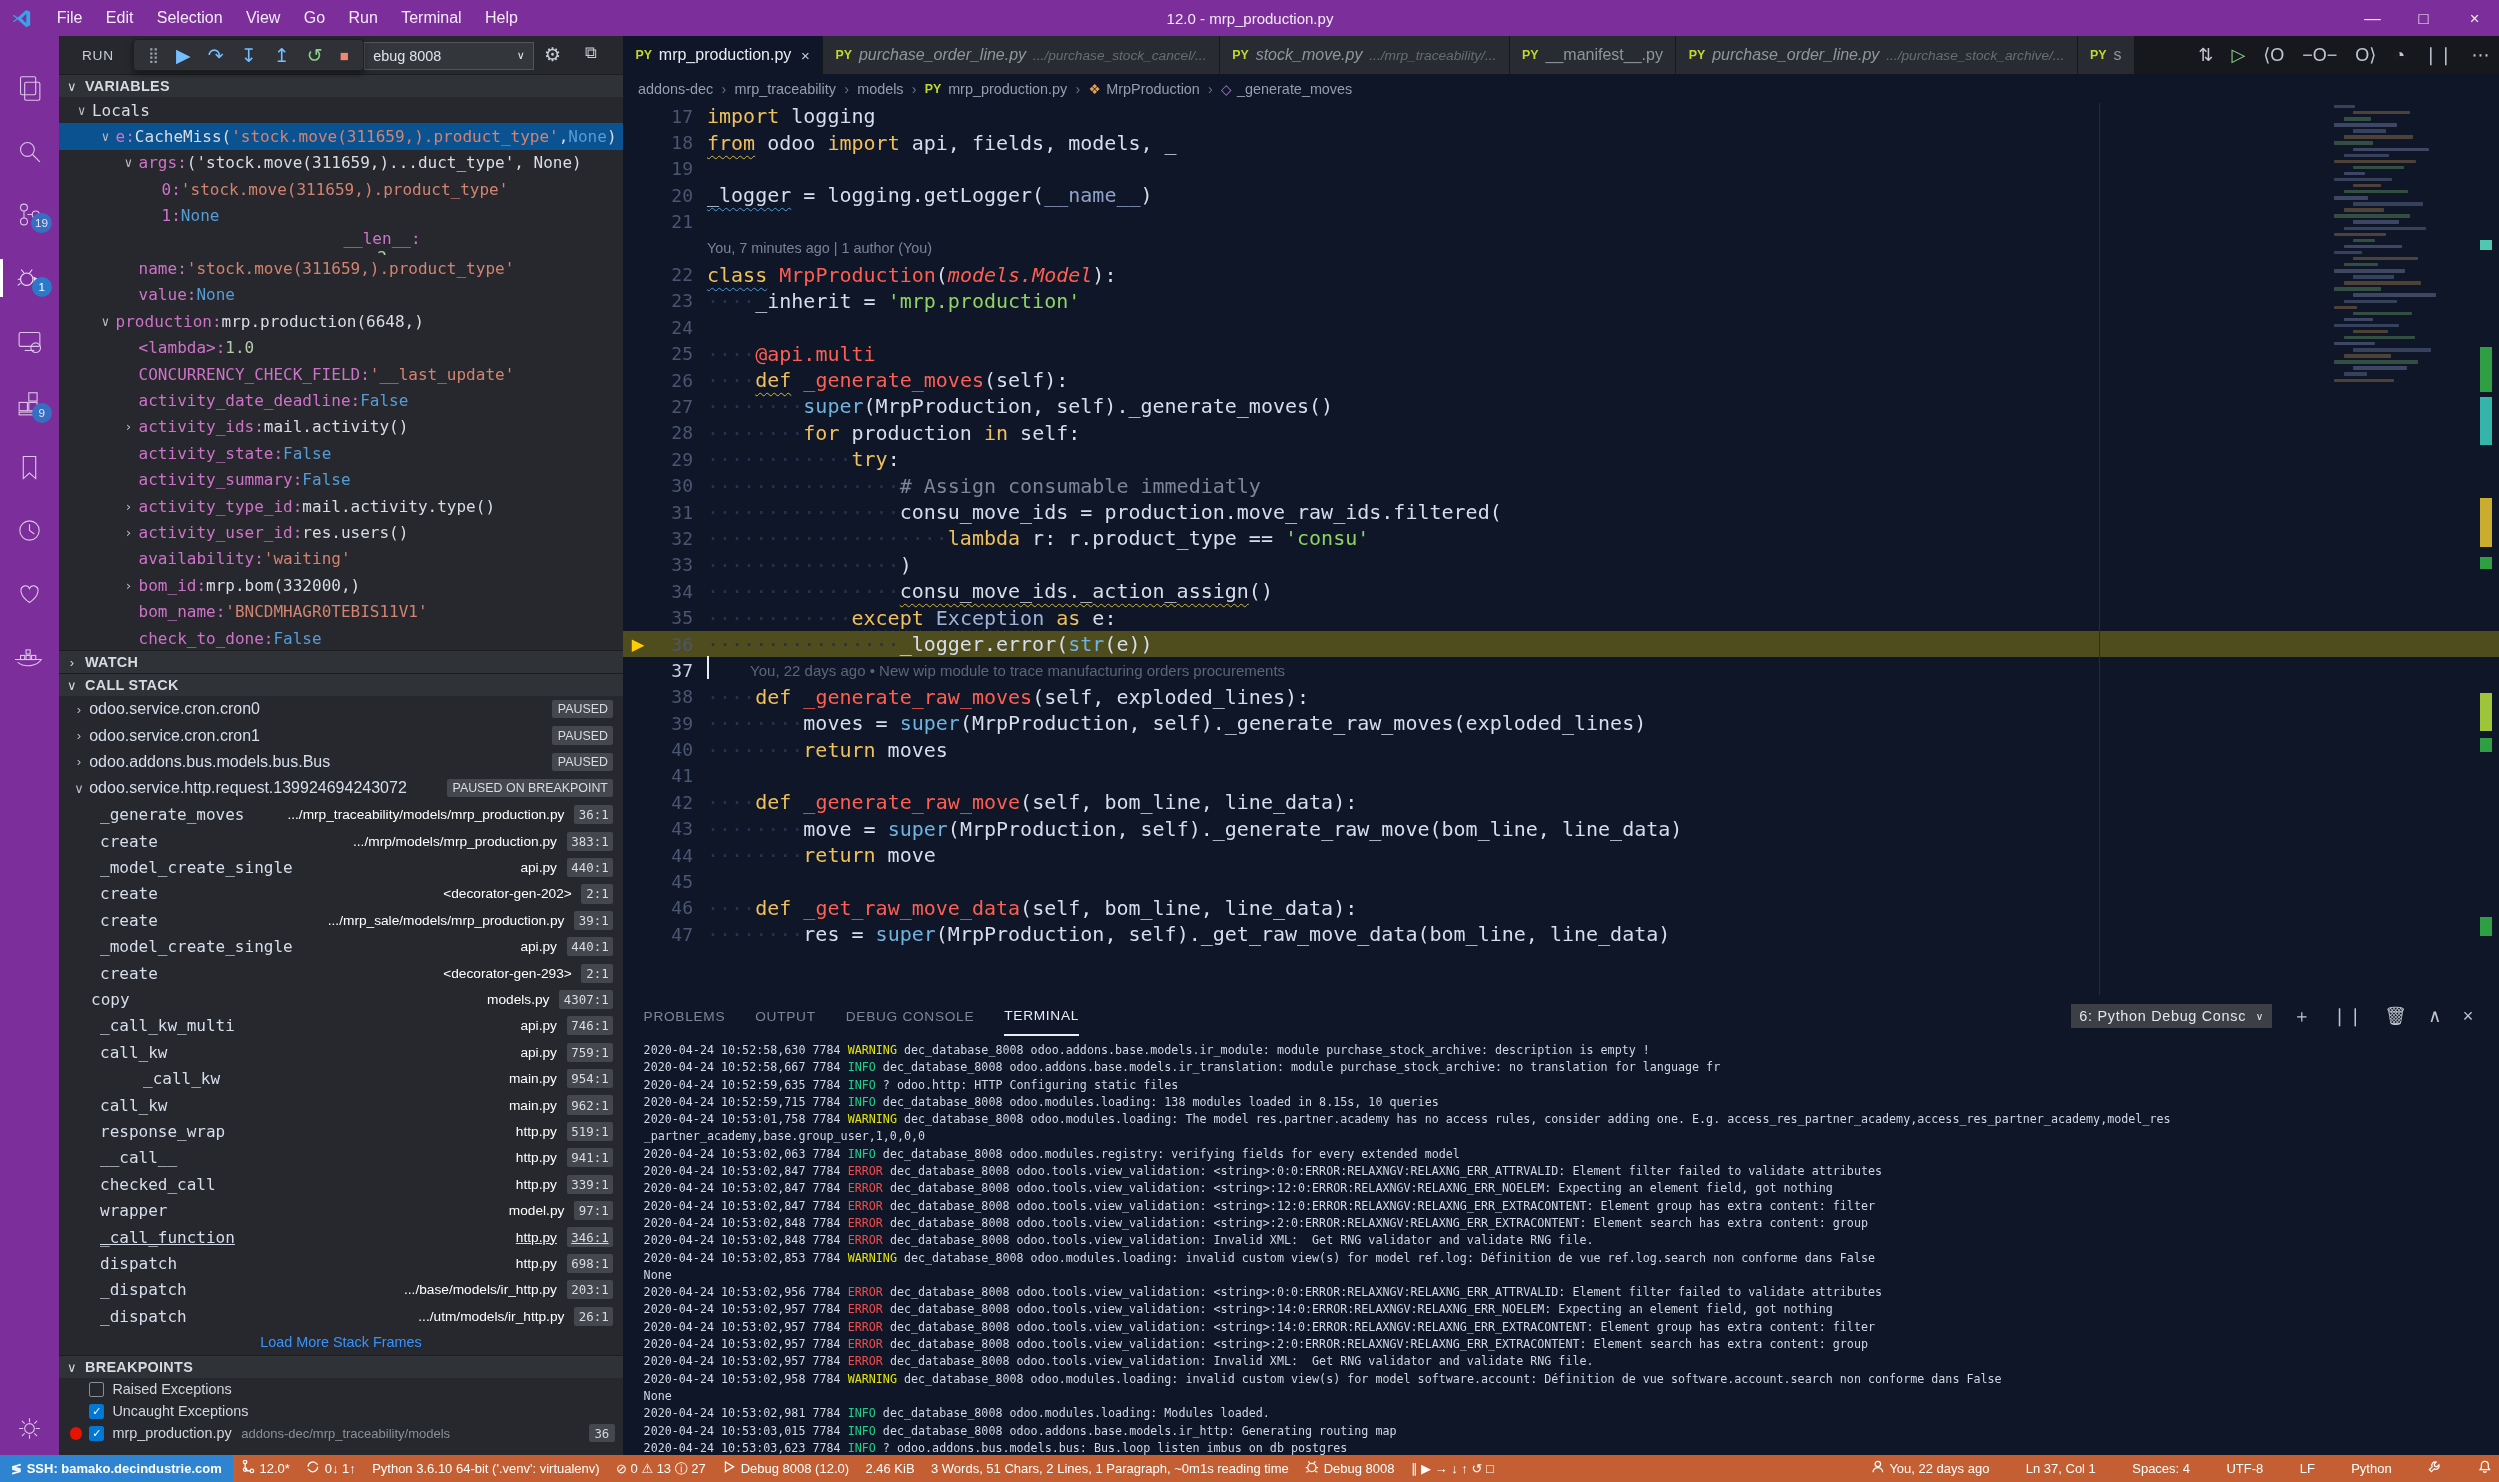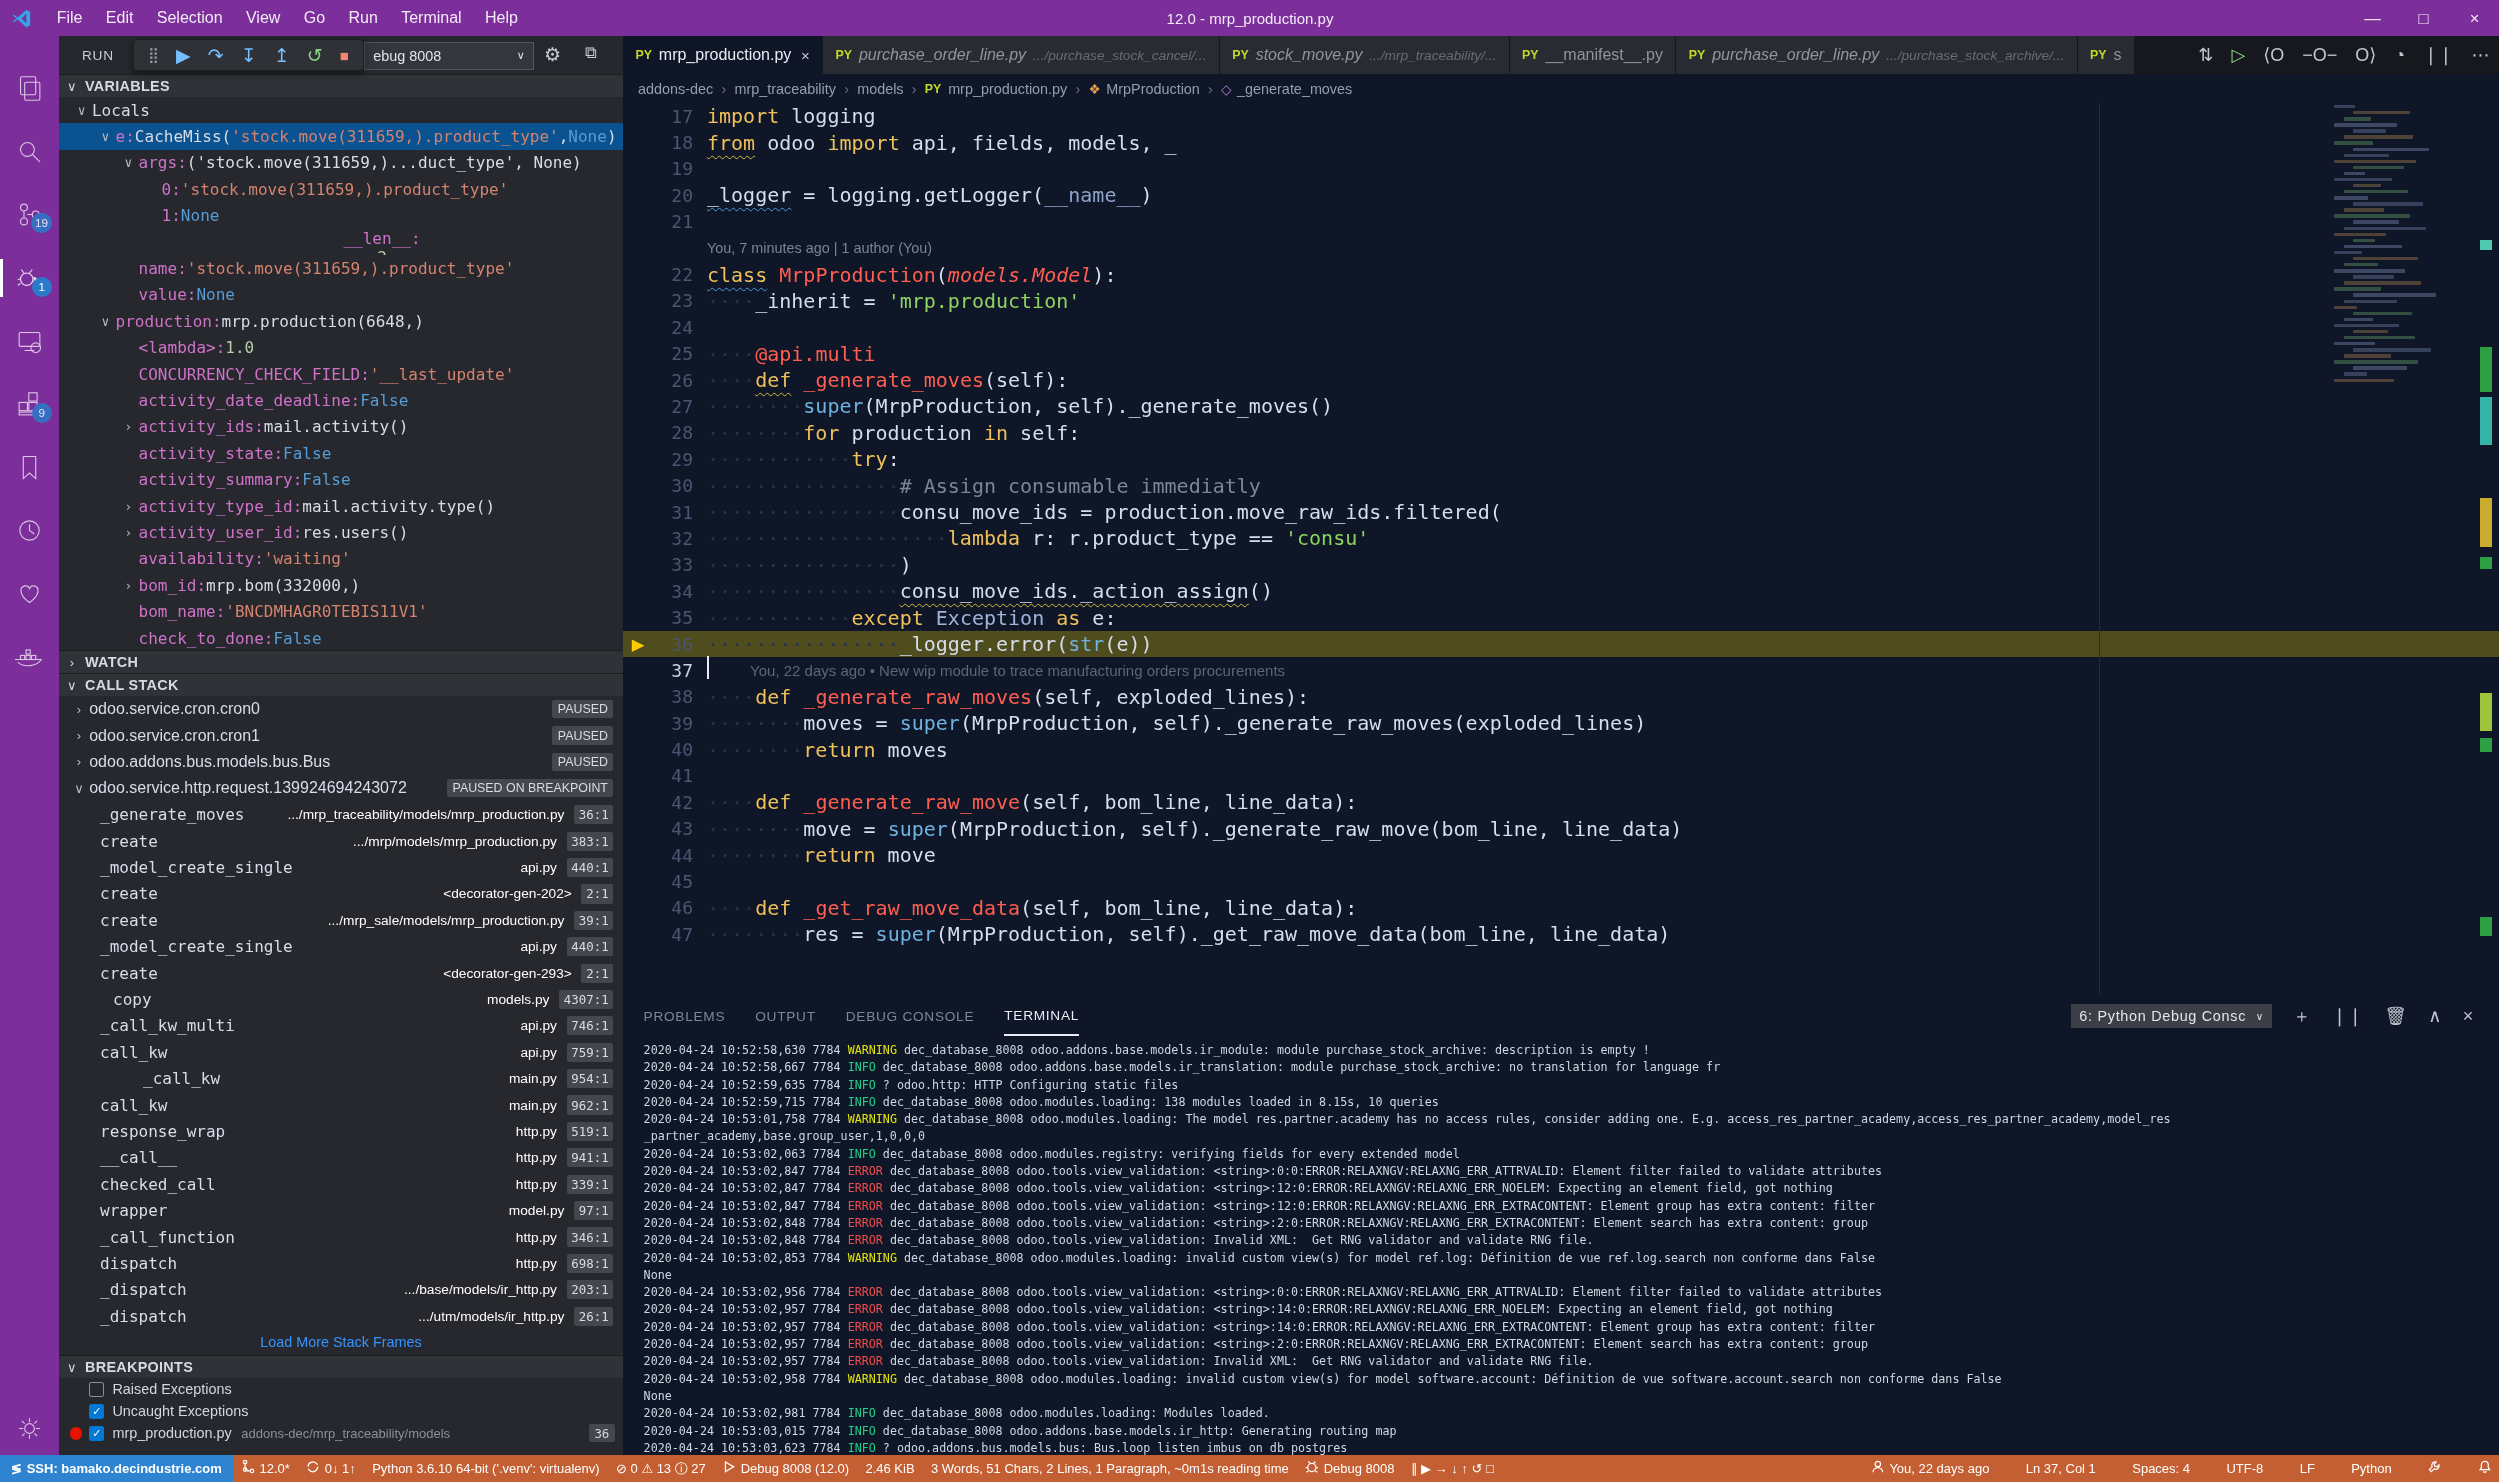--- a/index.html
+++ b/index.html
@@ -437,21 +437,21 @@
         <div class="stack-row" style="padding-left: 41px;">
           <span class="stack-name mono">_model_create_single</span>
           <span class="stack-path">api.py</span>
           <span class="loc-badge mono">440:1</span>
         </div>
         <div class="stack-row" style="padding-left: 41px;">
           <span class="stack-name mono">create</span>
           <span class="stack-path">&lt;decorator-gen-293&gt;</span>
           <span class="loc-badge mono">2:1</span>
         </div>
-        <div class="stack-row" style="padding-left: 54px;">
+        <div class="stack-row" style="padding-left: 32px;">
           <span class="stack-name mono">copy</span>
           <span class="stack-path">models.py</span>
           <span class="loc-badge mono">4307:1</span>
         </div>
         <div class="stack-row" style="padding-left: 41px;">
           <span class="stack-name mono">_call_kw_multi</span>
           <span class="stack-path">api.py</span>
           <span class="loc-badge mono">746:1</span>
         </div>
         <div class="stack-row" style="padding-left: 41px;">
@@ -482,21 +482,21 @@
         <div class="stack-row" style="padding-left: 41px;">
           <span class="stack-name mono">checked_call</span>
           <span class="stack-path">http.py</span>
           <span class="loc-badge mono">339:1</span>
         </div>
         <div class="stack-row" style="padding-left: 41px;">
           <span class="stack-name mono">wrapper</span>
           <span class="stack-path">model.py</span>
           <span class="loc-badge mono">97:1</span>
         </div>
-        <div class="stack-row" style="padding-left: 41px;">
+        <div class="stack-row" style="padding-left: 41px; text-decoration: underline;">
           <span class="stack-name mono">_call_function</span>
           <span class="stack-path">http.py</span>
           <span class="loc-badge mono">346:1</span>
         </div>
         <div class="stack-row" style="padding-left: 41px;">
           <span class="stack-name mono">dispatch</span>
           <span class="stack-path">http.py</span>
           <span class="loc-badge mono">698:1</span>
         </div>
         <div class="stack-row" style="padding-left: 41px;">

